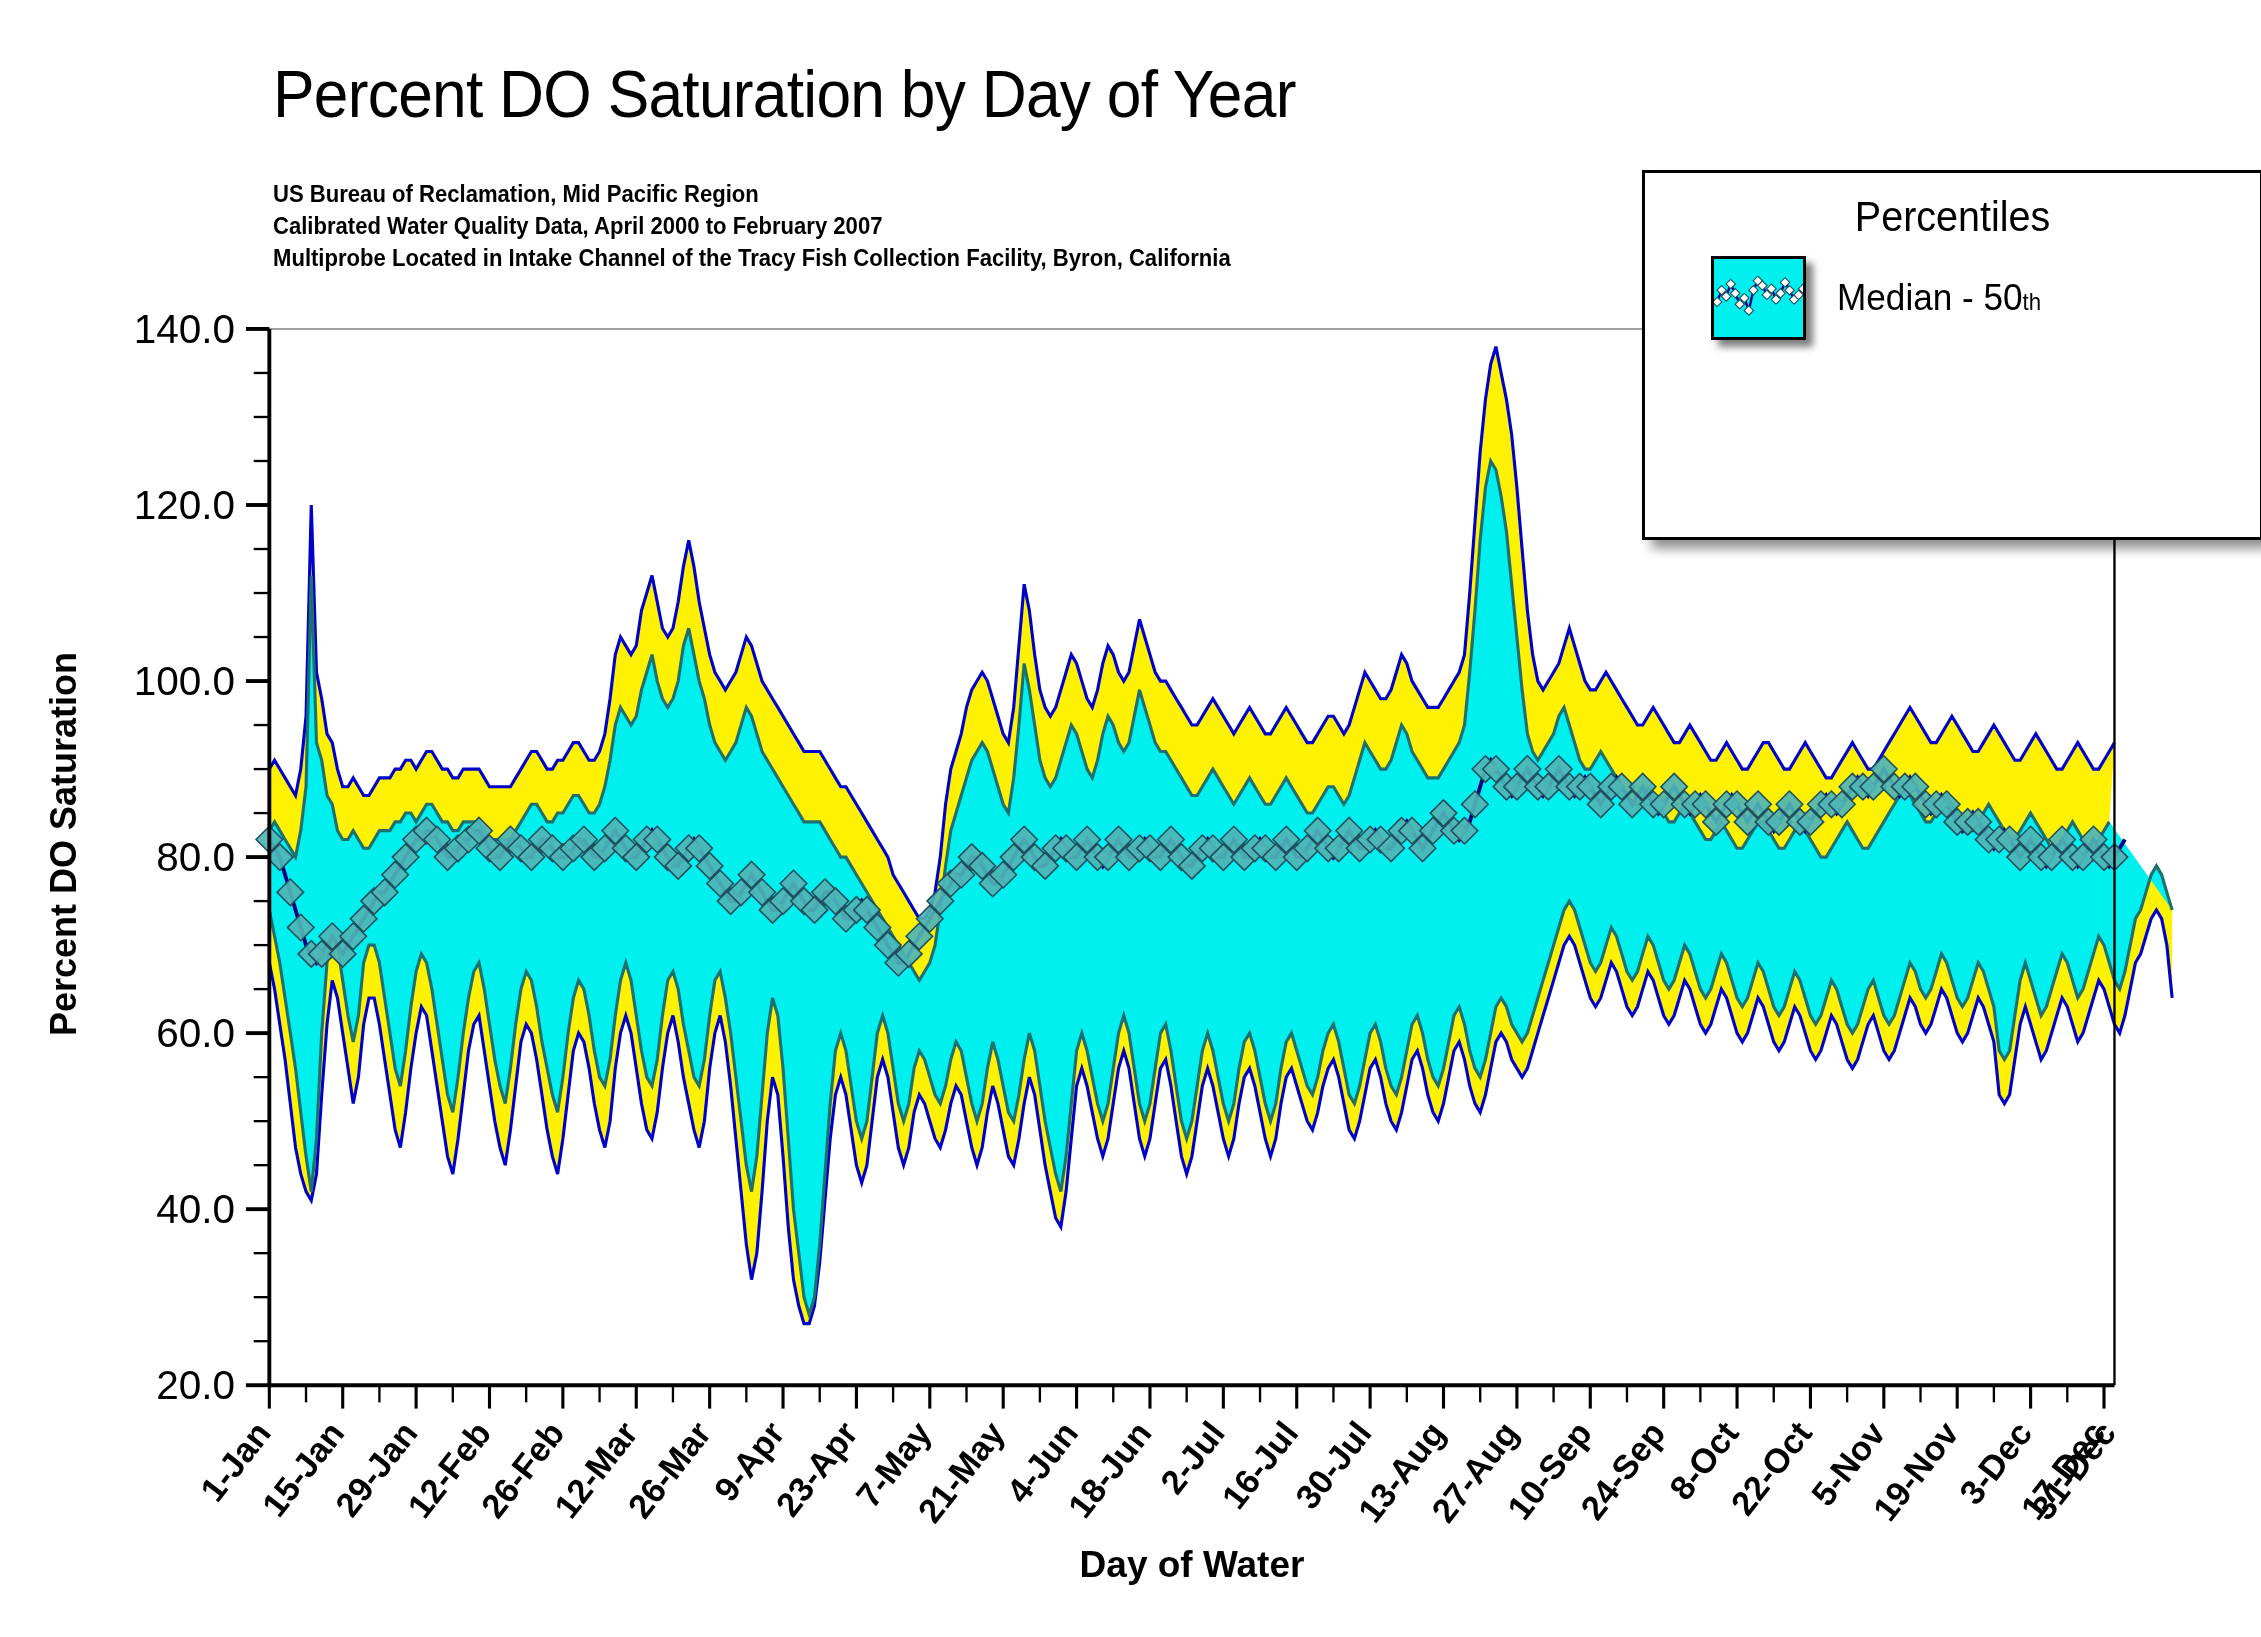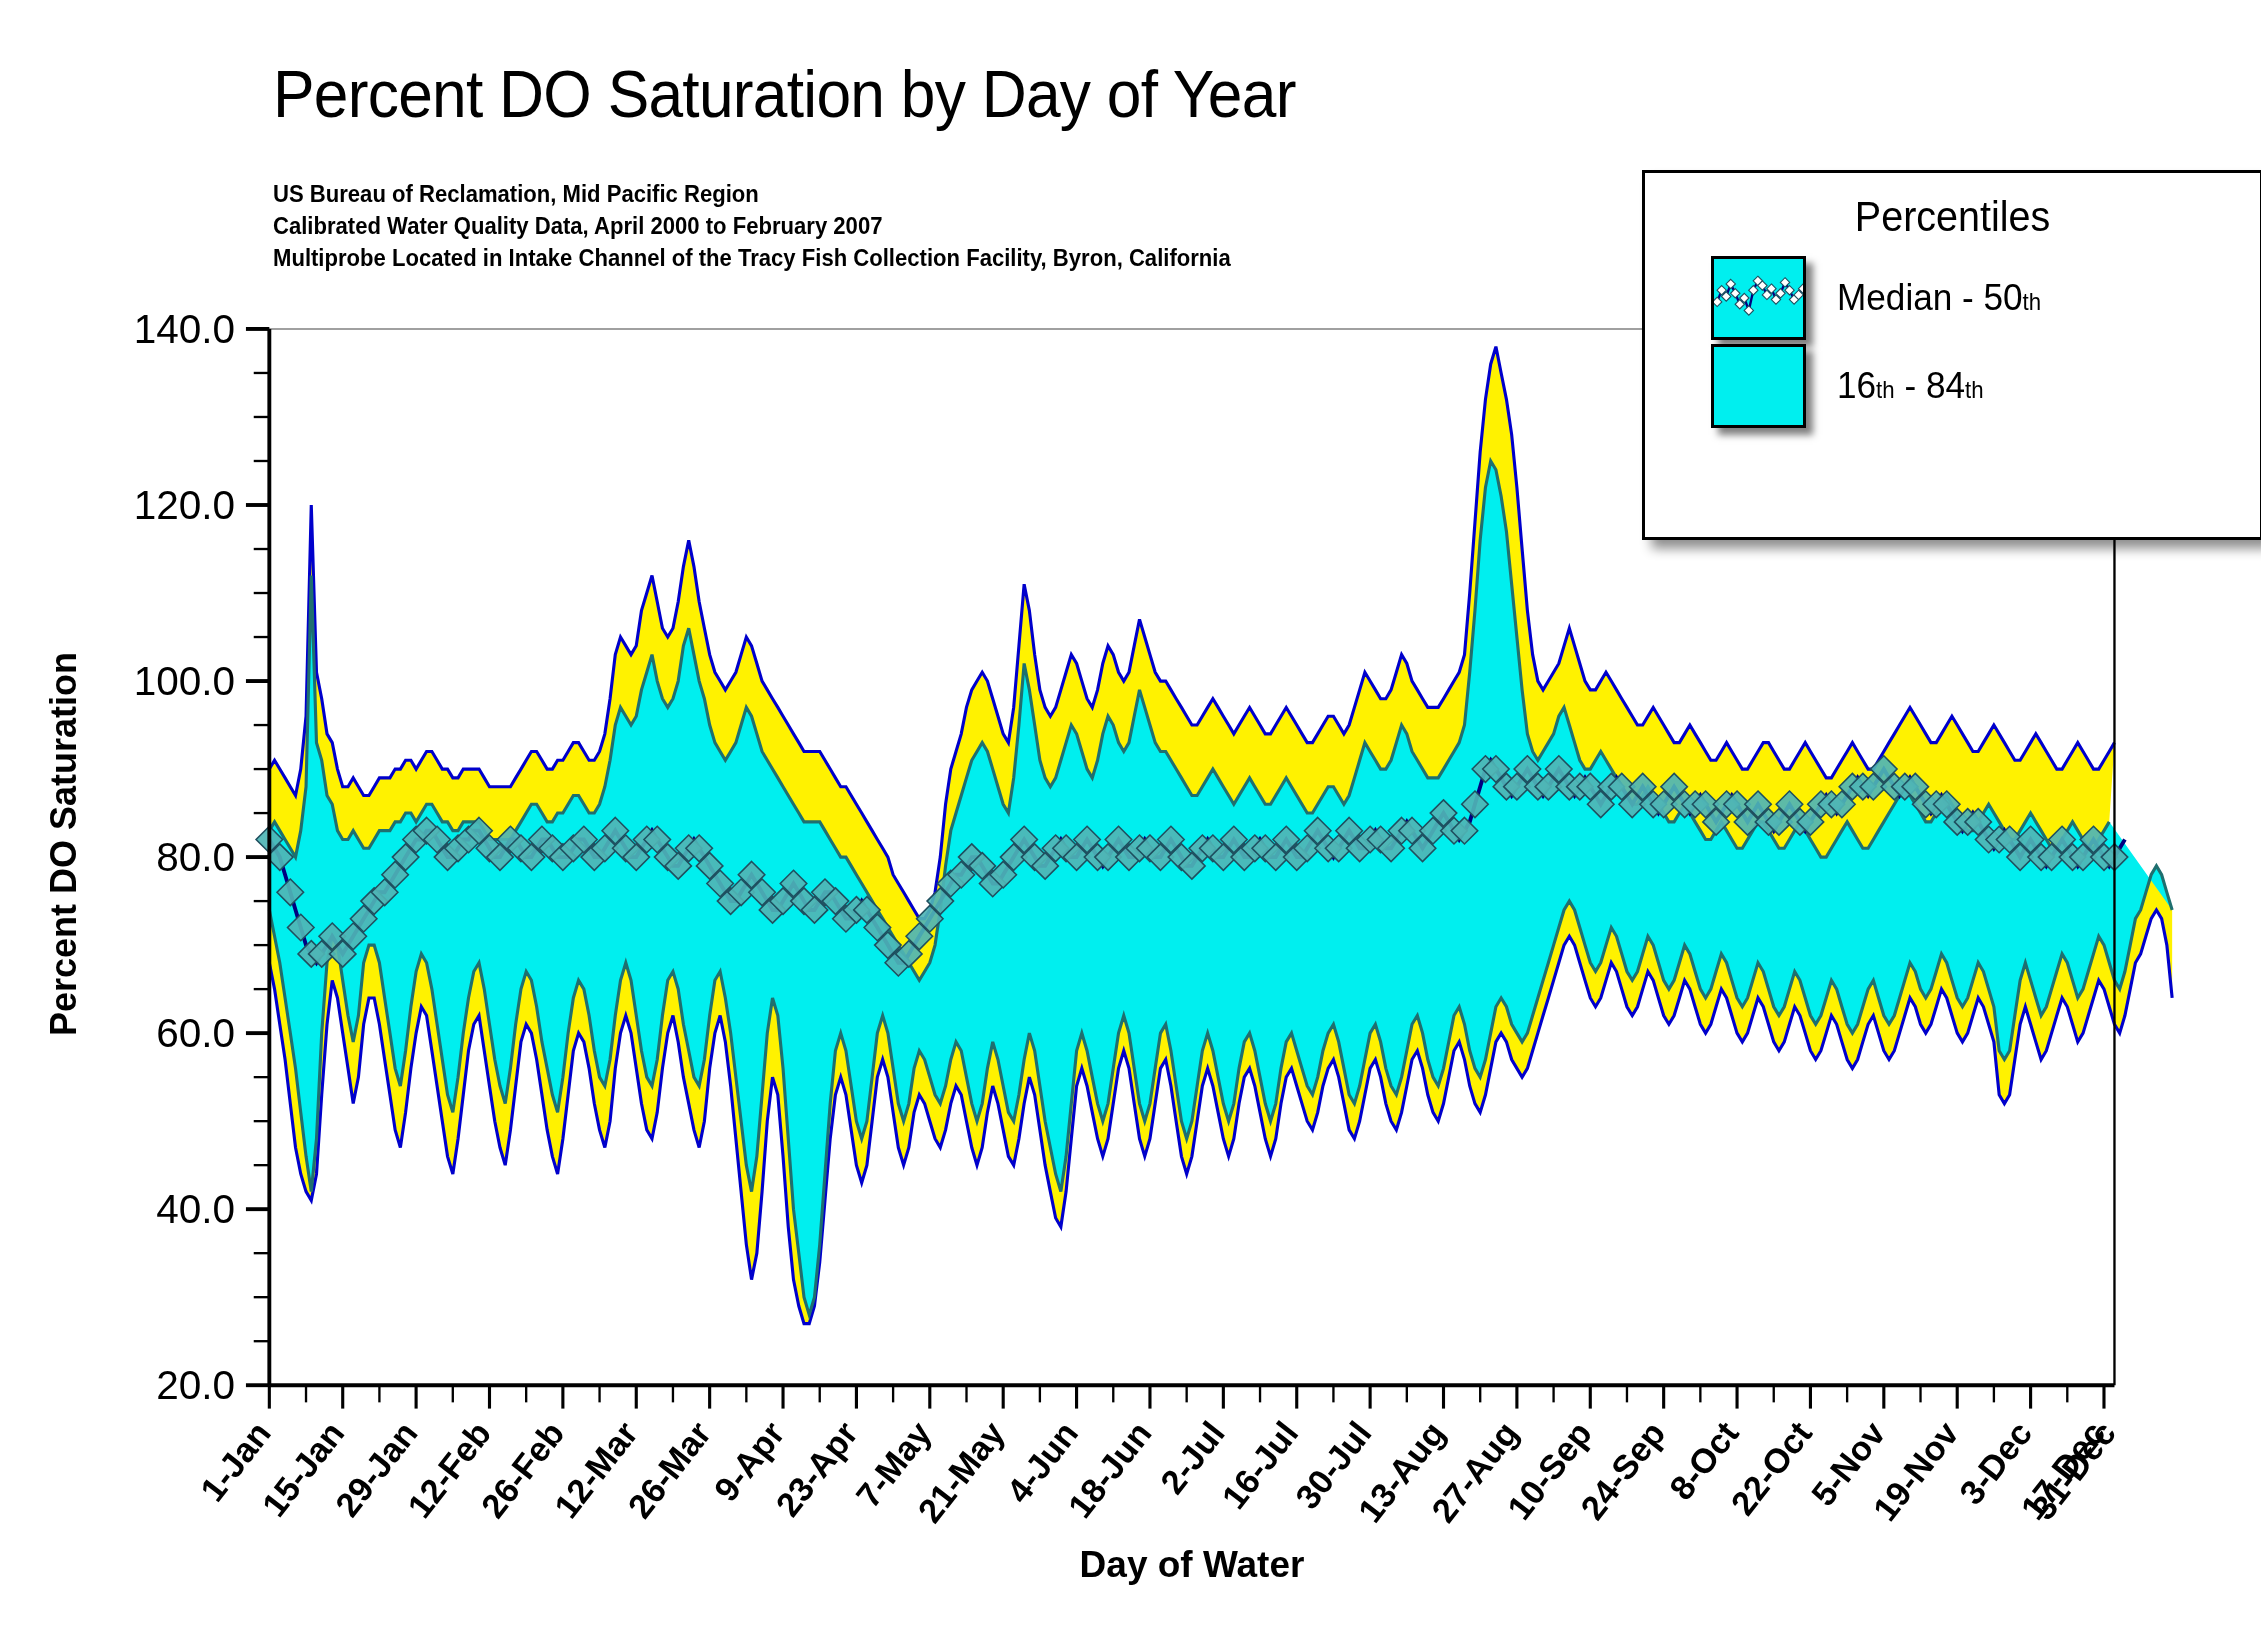--- a/index.html
+++ b/index.html
@@ -523,21 +523,17 @@
               <polygon points="85.2,38 91.2,44 85.2,50 79.2,44" fill="#ffffff" stroke="#1F4F5F" stroke-width="1.4"></polygon>
               <polygon points="91,24 97,30 91,36 85,30" fill="#ffffff" stroke="#1F4F5F" stroke-width="1.4"></polygon>
               <polygon points="96.8,34 102.8,40 96.8,46 90.8,40" fill="#ffffff" stroke="#1F4F5F" stroke-width="1.4"></polygon>
               <polygon points="102.6,46 108.6,52 102.6,58 96.6,52" fill="#ffffff" stroke="#1F4F5F" stroke-width="1.4"></polygon>
               <polygon points="108.39999999999999,40 114.39999999999999,46 108.39999999999999,52 102.39999999999999,46" fill="#ffffff" stroke="#1F4F5F" stroke-width="1.4"></polygon>
               <polygon points="114.2,32 120.2,38 114.2,44 108.2,38" fill="#ffffff" stroke="#1F4F5F" stroke-width="1.4"></polygon>
             </svg>
           </div>
         <div class="legend-label" id="lb0">Median - 50<span class="sup">th</span></div>
       </div>
-      <div class="legend-row">
-        <div class="legend-swatch" id="sw1" style="background: rgb(0, 239, 239);"></div>
-        <div class="legend-label" id="lb1">16<span class="sup">th</span> - 84<span class="sup">th</span></div>
-      </div>
     </div>
   </div>
 
 </div>
 
 
 </body></html>

